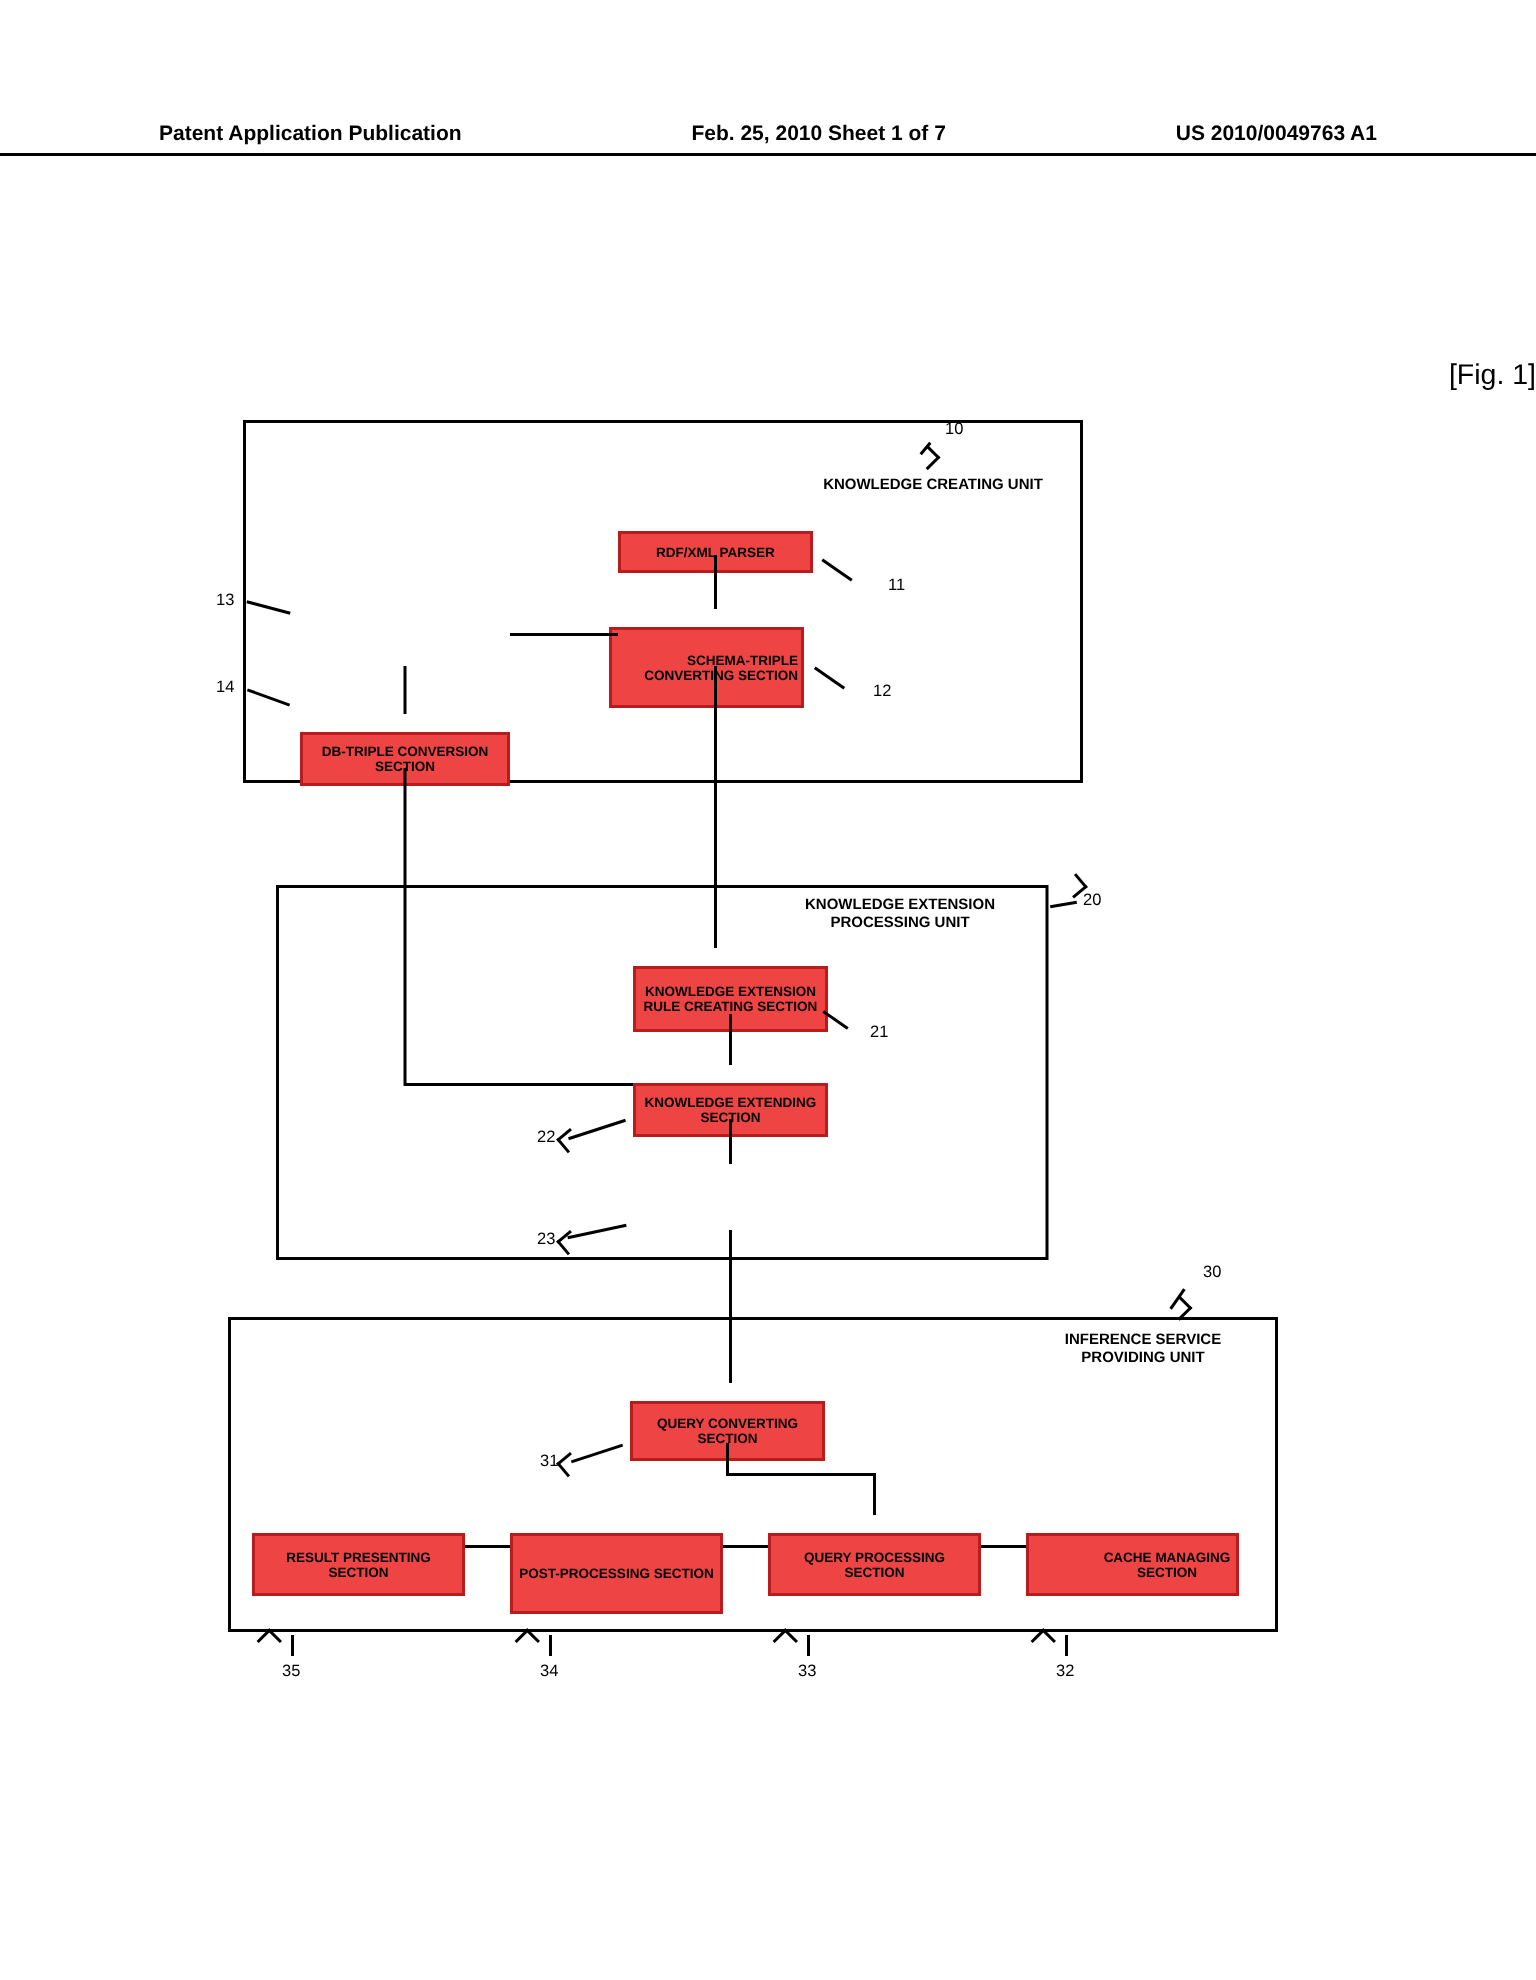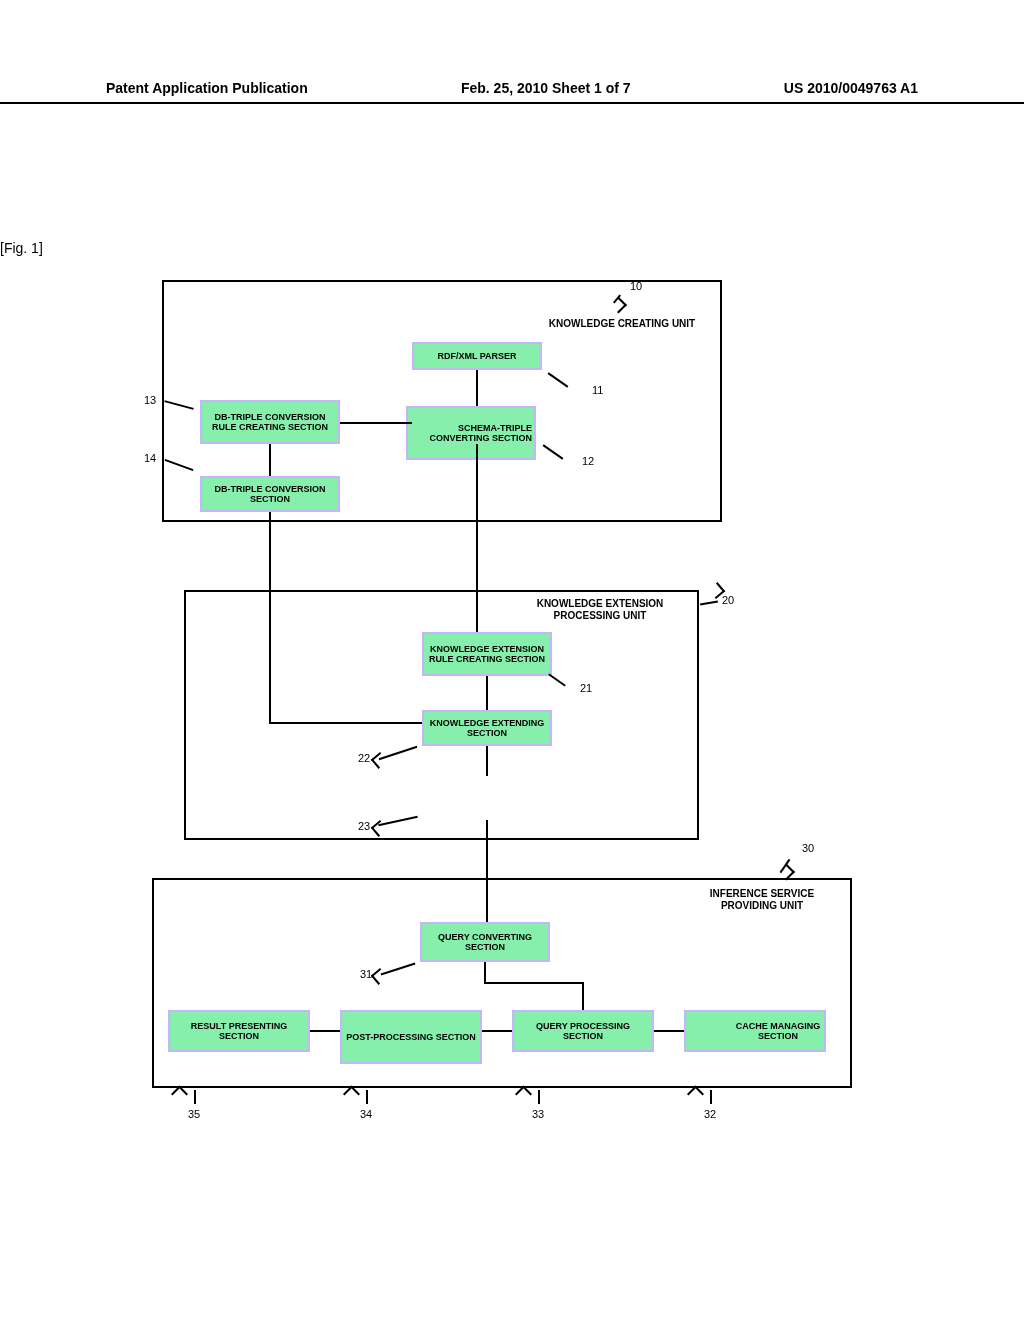--- a/index.html
+++ b/index.html
@@ -25,47 +25,48 @@
     justify-content: space-between;
     padding: 0 106px 4px 106px;
     font-size: 14px;
     font-weight: bold;
   }
   .header > div { white-space: nowrap; text-align: right; }
   .fig-label {
     position: absolute;
     top: 240px;
     left: 0; right: 0;
-    text-align: left;
-    font-size: 14px;
+    text-align: right;
+    font-size: 19px;
   }
   .canvas {
     position: absolute;
     left: 162px;
     top: 280px;
     width: 700px;
     height: 870px;
   }
   .box {
     position: absolute;
     border: 2px solid #000;
     background: #fff;
   }
   .sect {
     position: absolute;
-    border: 2px solid #c4b5fd;
-    background: #86efac;
+    border: 2px solid #b91c1c;
+    background: #ef4444;
     display: flex;
     align-items: center;
     justify-content: center;
     text-align: center;
     font-size: 9px;
     font-weight: bold;
     padding: 2px;
     line-height: 1.15;
+    margin-top: 12px;
   }
   .unit-label {
     position: absolute;
     font-size: 10px;
     font-weight: bold;
     text-align: center;
     line-height: 1.15;
   }
   .num {
     position: absolute;
@@ -120,21 +121,20 @@
     <div class="tick2" style="left:448px; top:25px;"></div>
 
     <div class="sect" style="left:250px; top:62px; width:130px; height:28px;">RDF/XML PARSER</div>
     <div class="num" style="left:430px; top:104px;">11</div>
     <div class="lead v" style="left:395px; top:88px; height:24px; transform:rotate(-55deg);"></div>
 
     <div class="sect" style="left:244px; top:126px; width:130px; height:54px;text-align:right;">SCHEMA-TRIPLE CONVERTING SECTION</div>
     <div class="num" style="left:420px; top:175px;">12</div>
     <div class="lead v" style="left:390px; top:160px; height:24px; transform:rotate(-55deg);"></div>
 
-    <div class="sect" style="left:38px; top:120px; width:140px; height:44px;">DB-TRIPLE CONVERSION RULE CREATING SECTION</div>
     <div class="num" style="left:-18px; top:114px;">13</div>
     <div class="lead h" style="left:2px; top:124px; width:30px; transform:rotate(15deg);"></div>
 
     <div class="sect" style="left:38px; top:196px; width:140px; height:36px;">DB-TRIPLE CONVERSION SECTION</div>
     <div class="num" style="left:-18px; top:172px;">14</div>
     <div class="lead h" style="left:2px; top:184px; width:30px; transform:rotate(20deg);"></div>
 
     <div class="lead v" style="left:314px; top:90px; height:36px;"></div>
     <div class="lead h" style="left:178px; top:142px; width:72px;"></div>
     <div class="lead v" style="left:107px; top:164px; height:32px;"></div>

